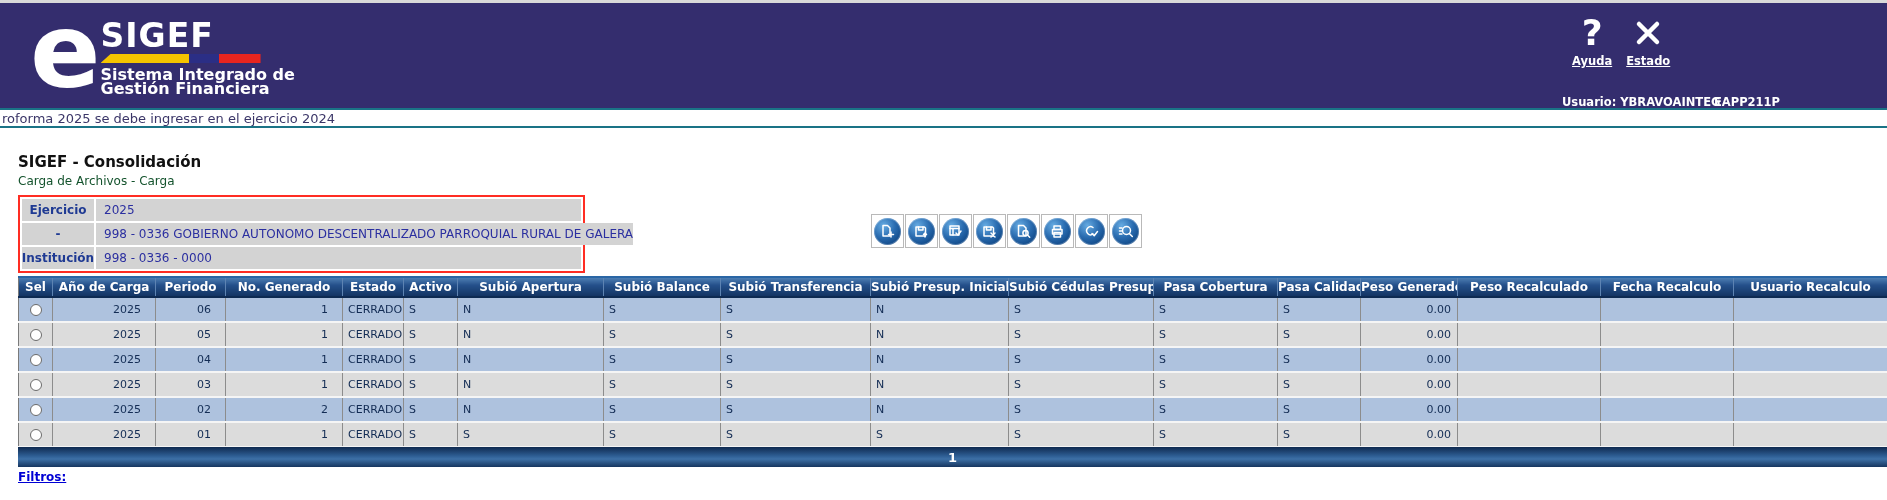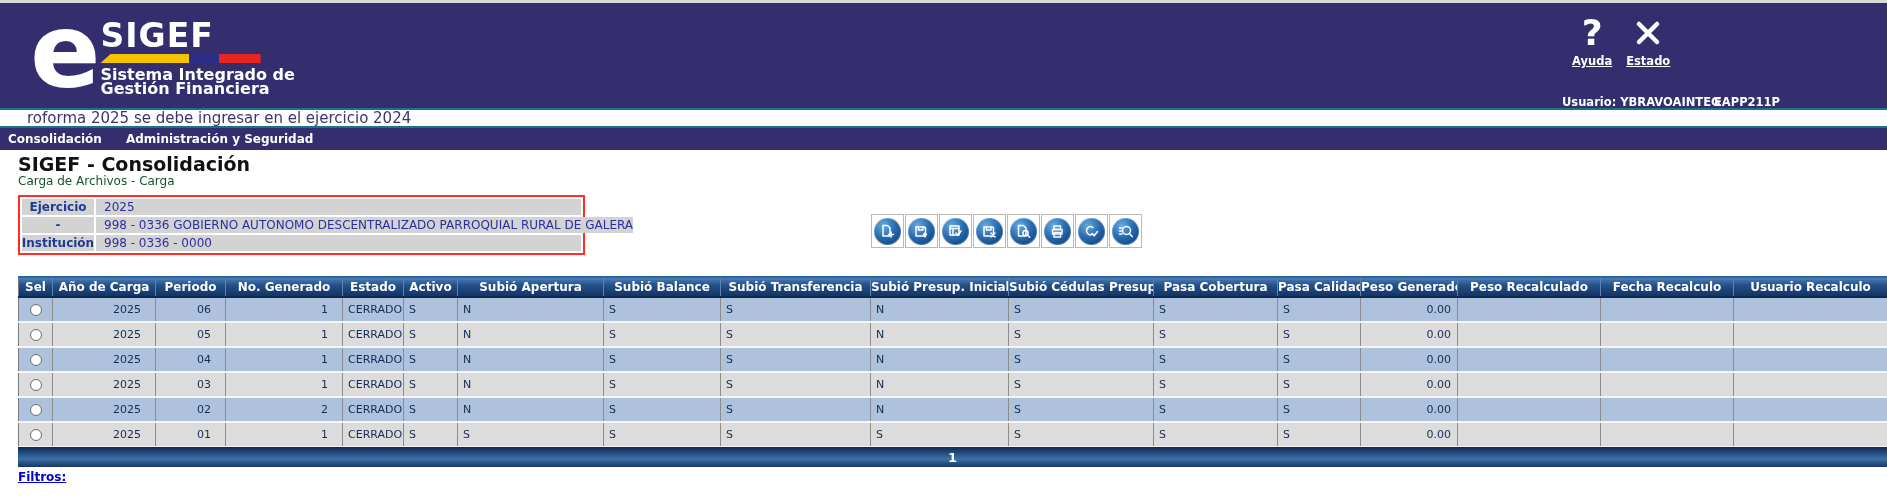--- a/index.html
+++ b/index.html
@@ -31,33 +31,33 @@
   .action { display:flex; flex-direction:column; align-items:center; cursor:pointer; margin-right:14px; }
   .action-icon { height:44px; display:flex; align-items:center; justify-content:center; }
   .action-label { font-size:11.5px; font-weight:700; text-decoration:underline; text-align:center; line-height:13px; max-width:84px; }
   .qmark { font-size:36px; font-weight:800; line-height:40px; }
   .userline { position:absolute; top:92px; color:#fff; font-size:11.5px; font-weight:700; }
 
   
   .marquee { position:absolute; left:0; top:108px; width:100%; height:20px; background:#fff;
     border-top:2px solid #1a7386; border-bottom:2px solid #1a7386;
     display:flex; align-items:center; overflow:hidden; }
-  .marquee-text { color:#3b3668; font-size:15px; padding-left:2px; white-space:nowrap;margin-left:25px; }
+  .marquee-text { color:#3b3668; font-size:13px; padding-left:2px; white-space:nowrap; }
   .menubar { position:absolute; left:0; top:128px; width:100%; height:22px; background:#342d6e;
     display:flex; align-items:center; padding-left:8px; gap:24px; }
   .menu-item { color:#fff; font-size:12px; font-weight:600; cursor:pointer; white-space:nowrap; }
 
   
-  .page-title { position:absolute; left:18px; top:153px; font-size:19px; font-weight:800; color:#111; }
+  .page-title { position:absolute; left:18px; top:153px; font-size:15px; font-weight:800; color:#111; }
   .page-subtitle { position:absolute; left:18px; top:174px; font-size:12px; color:#14532d; }
 
   
   .ctx-box { position:absolute; left:18px; top:195px; width:567px; border:2px solid #ff2d23;
     background:#fff; padding:2px; display:flex; flex-direction:column; gap:2px; }
-  .ctx-row { display:flex; gap:2px; height:16px; }
+  .ctx-row { display:flex; gap:2px; height:22px; }
   .ctx-label { width:72px; background:#d3d3d3; color:#1f3a93; font-weight:700; font-size:12px;
     display:flex; align-items:center; justify-content:center; flex:none; }
   .ctx-value { flex:1; background:#d3d3d3; color:#2b2fa0; font-size:12px;
     display:flex; align-items:center; padding-left:8px; white-space:nowrap; }
 
   
   .toolbar { position:absolute; left:871px; top:214px; display:flex; }
   .tb-btn { width:33px; height:34px; background:#fff; border:1px solid #b9b9b9; margin-right:1px;
     display:flex; align-items:center; justify-content:center; cursor:pointer; }
   .tb-circle { width:27px; height:27px; border-radius:50%; position:relative;
@@ -129,24 +129,20 @@
         </div>
       </div>
     <div class="userline" style="left:1562px">Usuario: YBRAVOAINTEG</div>
     <div class="userline" style="left:1714px">EAPP211P</div>
   </div>
 
   <div class="marquee">
     <span class="marquee-text">roforma 2025 se debe ingresar en el ejercicio 2024</span>
   </div>
 
-  <div class="menubar" id="menubar">
-      <span class="menu-item">Consolidación</span>
-      <span class="menu-item">Administración y Seguridad</span>
-    </div>
 
   <div class="page-title">SIGEF - Consolidación</div>
   <div class="page-subtitle">Carga de Archivos - Carga</div>
 
   <div class="ctx-box" id="ctxbox">
       <div class="ctx-row">
         <div class="ctx-label">Ejercicio</div>
                  <div class="ctx-value">2025</div>
       </div>
       <div class="ctx-row">

